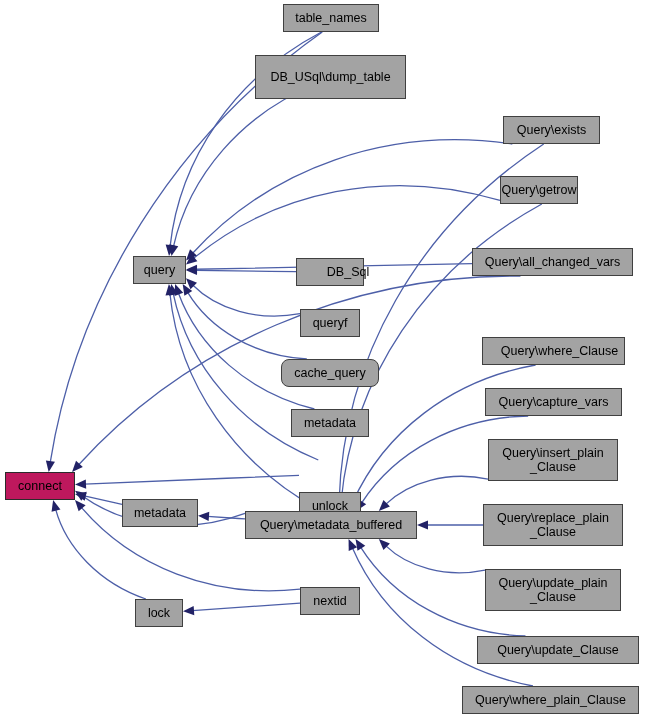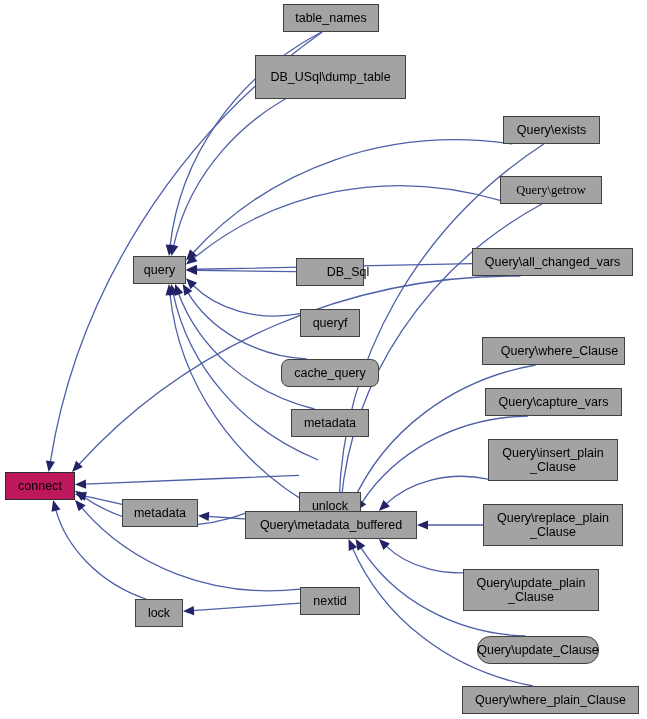--- a/index.html
+++ b/index.html
@@ -81,35 +81,35 @@
         <polygon points="75,490.69072164948454 86.62127857290443,493.35640811472234 81.26407556581819,500.8357380272791"></polygon>
       </g>
   </svg>
 
   <div id="nodes-layer">
       <div class="node hl" style="left: 5px; top: 472px; width: 70px; height: 28px;">connect</div>
       <div class="node" style="left: 133px; top: 256px; width: 53px; height: 28px;">query</div>
       <div class="node" style="left: 283px; top: 4px; width: 96px; height: 28px;">table_names</div>
       <div class="node" style="left: 255px; top: 55px; width: 151px; height: 44px;">DB_USql\dump_table</div>
       <div class="node" style="left: 503px; top: 116px; width: 97px; height: 28px;">Query\exists</div>
-      <div class="node" style="left: 500px; top: 176px; width: 102px; height: 28px; font-family: Liberation Serif, serif;">Query\getrow</div>
+      <div class="node" style="left: 500px; top: 176px; width: 78px; height: 28px;">Query\getrow</div>
       <div class="node" style="left: 472px; top: 248px; width: 161px; height: 28px;">Query\all_changed_vars</div>
       <div class="node" style="left: 296px; top: 258px; width: 68px; height: 28px; padding-left: 36px;">DB_Sql</div>
       <div class="node" style="left: 300px; top: 309px; width: 60px; height: 28px;">queryf</div>
       <div class="node" style="left: 482px; top: 337px; width: 143px; height: 28px; padding-left: 12px;">Query\where_Clause</div>
       <div class="node" style="left: 281px; top: 359px; width: 98px; height: 28px; border-radius: 8px;">cache_query</div>
       <div class="node" style="left: 485px; top: 388px; width: 137px; height: 28px;">Query\capture_vars</div>
       <div class="node" style="left: 291px; top: 409px; width: 78px; height: 28px;">metadata</div>
       <div class="node" style="left: 488px; top: 439px; width: 130px; height: 42px;">Query\insert_plain
 _Clause</div>
       <div class="node" style="left: 299px; top: 460px; width: 62px; height: 28px; margin-top: 32px;">unlock</div>
       <div class="node" style="left: 122px; top: 499px; width: 76px; height: 28px;">metadata</div>
       <div class="node" style="left: 245px; top: 511px; width: 172px; height: 28px;">Query\metadata_buffered</div>
       <div class="node" style="left: 483px; top: 504px; width: 140px; height: 42px;">Query\replace_plain
 _Clause</div>
-      <div class="node" style="left: 463px; top: 569px; width: 136px; height: 42px;">Query\update_plain
+      <div class="node" style="left: 485px; top: 569px; width: 136px; height: 42px;">Query\update_plain
 _Clause</div>
       <div class="node" style="left: 300px; top: 587px; width: 60px; height: 28px;">nextid</div>
       <div class="node" style="left: 135px; top: 599px; width: 48px; height: 28px;">lock</div>
-      <div class="node" style="left: 477px; top: 636px; width: 122px; height: 28px; border-radius: 13px;">Query\update_Clause</div>
+      <div class="node" style="left: 477px; top: 636px; width: 162px; height: 28px;">Query\update_Clause</div>
       <div class="node" style="left: 462px; top: 686px; width: 177px; height: 28px;">Query\where_plain_Clause</div>
     </div>
 </div>
 
 </body></html>

